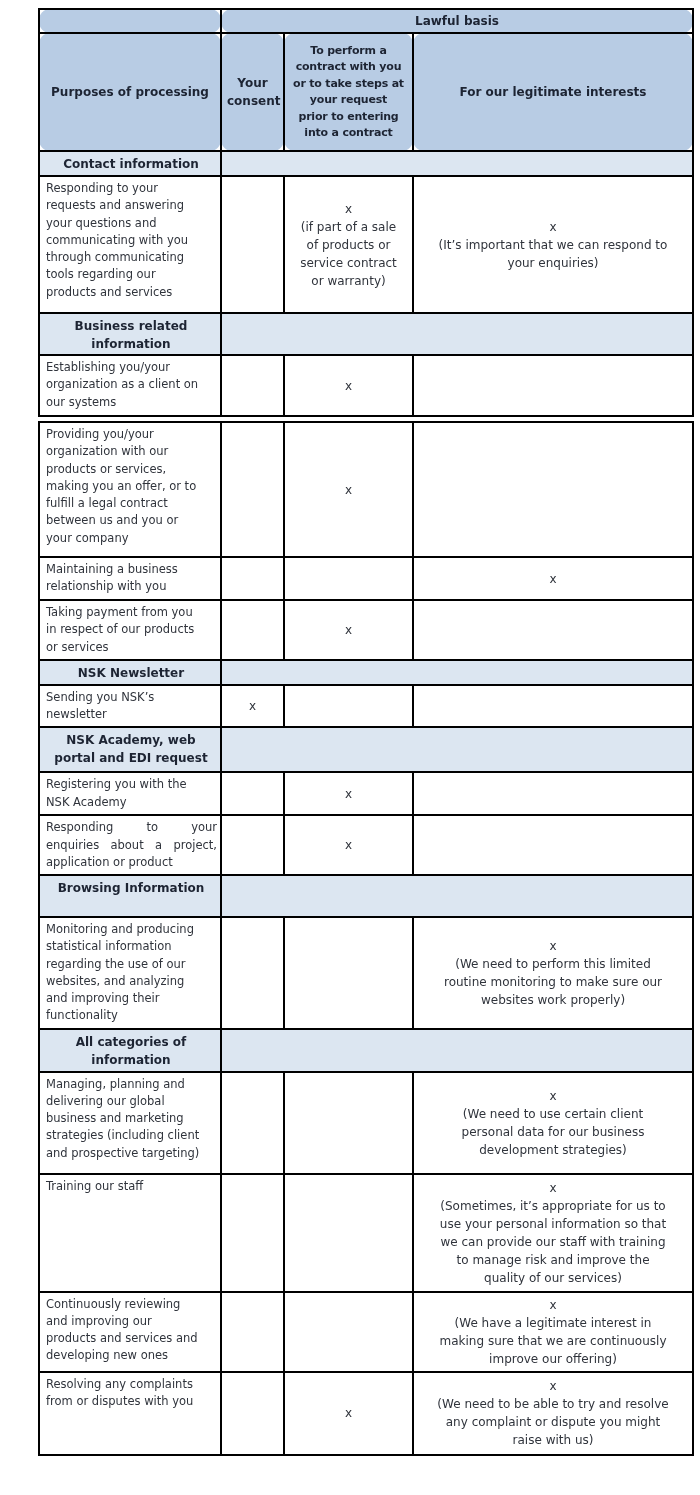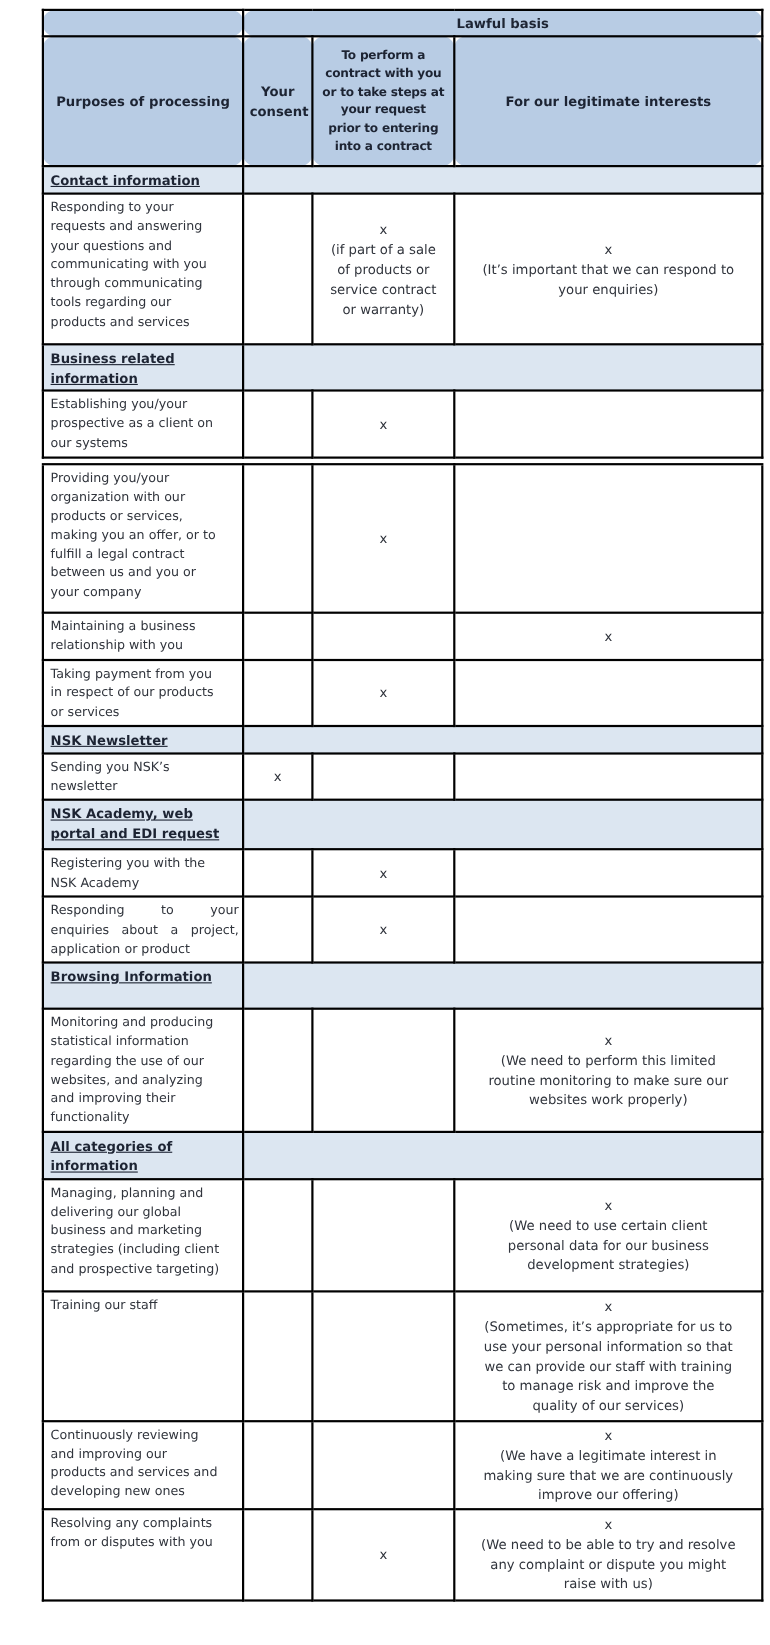--- a/index.html
+++ b/index.html
@@ -34,23 +34,22 @@
     color:var(--heading-text);
     white-space:pre-line;
     border-radius:11px;
   }
   th.contract-header{font-size:11px;letter-spacing:-0.2px;}
   td.section-label{
     background:var(--section-fill);
     font-weight:bold;
     color:var(--heading-text);
     vertical-align:top;
-    text-align:left;
+    text-align:center;
     padding:3px 4px 0 6px;
-    text-decoration:underline;
   }
   td.section-rest{background:var(--section-fill);}
   td.purpose{
     vertical-align:top;
     text-align:left;
     white-space:pre-line;
     font-size:11.5px;
     padding:3px 3px 3px 6px;
   }
   td.purpose.justify{white-space:normal;}
@@ -119,21 +118,21 @@
     <td class="mark">x
 (It’s important that we can respond to
 your enquiries)</td>
   </tr>
         <tr style="height: 42px;">
     <td class="section-label">Business related information</td>
     <td class="section-rest" colspan="3"></td>
   </tr>
         <tr style="height: 61px;">
     <td class="purpose">Establishing you/your
-prospective as a client on
+organization as a client on
 our systems</td>
     <td class="mark"></td>
     <td class="mark">x</td>
     <td class="mark"></td>
   </tr>
         <tr class="page-break" style="height: 6px;">
     <td colspan="4"></td>
   </tr>
         <tr style="height: 135px;">
     <td class="purpose">Providing you/your

